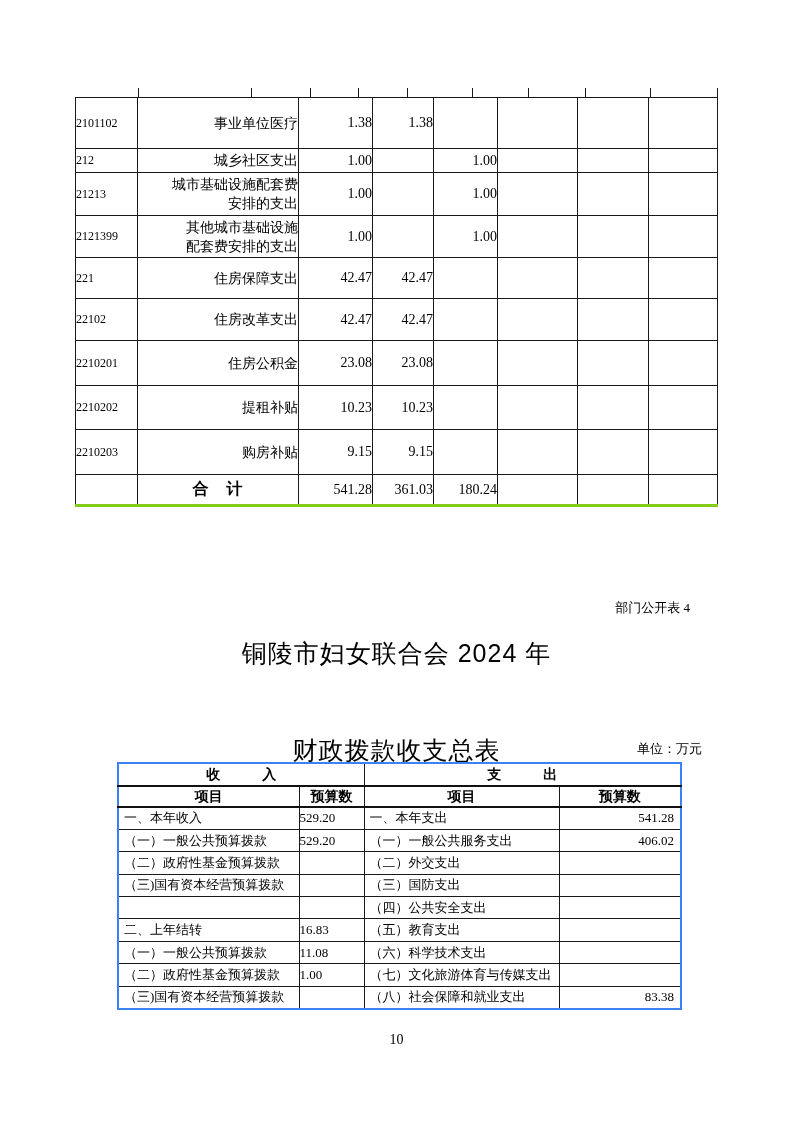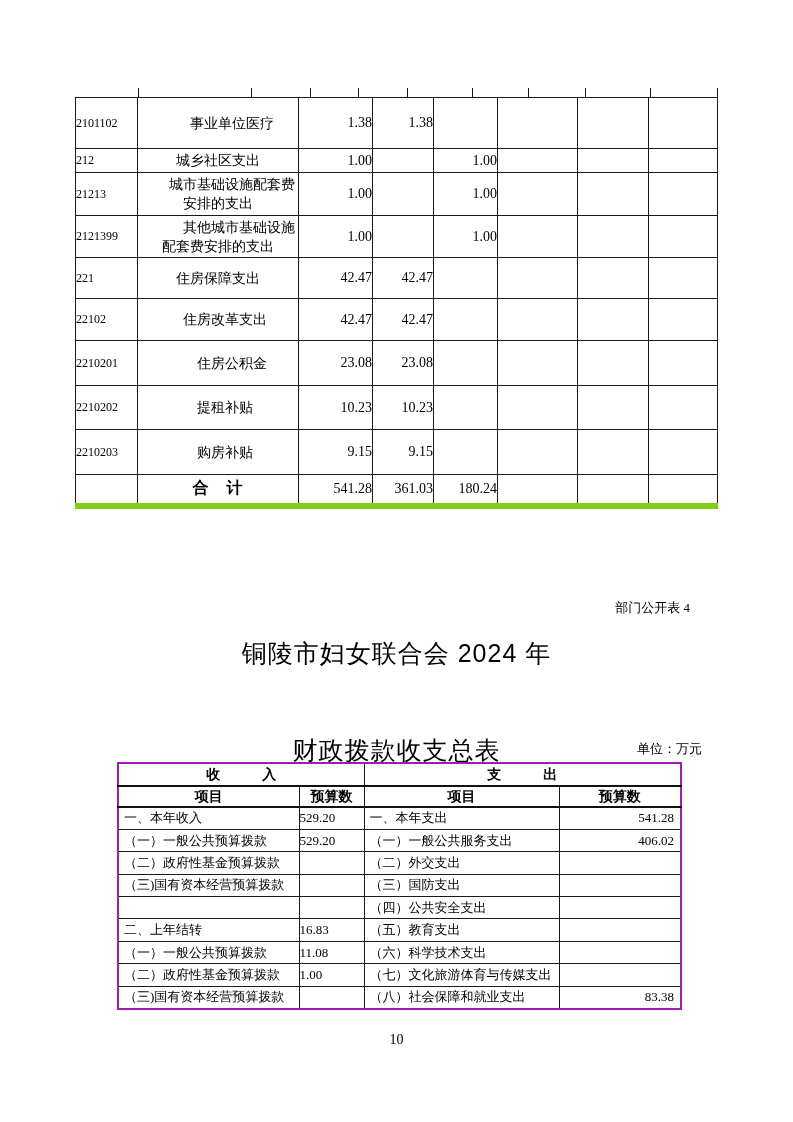--- a/index.html
+++ b/index.html
@@ -7,38 +7,38 @@
     width:793px;height:1122px;position:relative;background:#fff;color:#000;
     font-family:"Liberation Serif","DejaVu Serif",serif;
     overflow:hidden;
   }
   
   .stub{position:absolute;top:88px;height:9px;width:1px;background:#1a1a1a;}
   
   #top-table{position:absolute;left:75px;top:97px;}
   #top-table table{border-collapse:collapse;table-layout:fixed;width:642px;border-radius:12px;}
   #top-table td{border:1px solid #1a1a1a;padding:0;overflow:hidden;vertical-align:middle;}
-  #top-table tr.last td{border-bottom:6px solid #84cc16;margin-top:36px;}
+  #top-table tr.last td{border-bottom:3px solid #84cc16;margin-top:36px;}
   td.code{font-size:12px;text-align:left;padding:1px 1px 2px 3px;}
   td.code.vb{vertical-align:bottom;}
   td.code.ind{padding-left:14px;}
-  td.name{font-size:14px;text-align:center;padding:1px 4px;line-height:19px;}
+  td.name{font-size:14px;text-align:right;padding:1px 4px;line-height:19px;}
   td.num{font-size:14px;text-align:right;padding-right:5px;font-family:"Liberation Serif",serif;}
   td.total-label{font-size:16px;font-weight:bold;text-align:center;letter-spacing:1px;}
   
   .note{position:absolute;right:103px;top:599px;font-size:13px;}
   .title{position:absolute;left:0;width:793px;text-align:center;
          font-family:"Liberation Sans","DejaVu Sans",sans-serif;
          font-weight:500;font-size:25px;letter-spacing:1px;}
   #title-1{top:637px;}
   #title-2{top:734px;}
   .unit{position:absolute;right:91px;top:740px;font-size:13px;}
   
   #summary-table{position:absolute;left:117px;top:762px;}
-  #summary-table table{border-collapse:collapse;table-layout:fixed;width:563px;border:2px solid #a21caf;}
+  #summary-table table{border-collapse:collapse;table-layout:fixed;width:563px;border:2px solid #3b82f6;}
   #summary-table td{border:1px solid #1a1a1a;padding:0;overflow:hidden;vertical-align:middle;font-size:13px;}
   #summary-table tr.hdr td{border-bottom:2px solid #111;font-weight:bold;text-align:center;font-size:14px;}
   #summary-table td.item{text-align:left;padding-left:5px;}
   #summary-table td.val-in{text-align:left;padding-right:9px;}
   #summary-table td.val-ex{text-align:right;padding-right:6px;}
   
   .pagenum{position:absolute;left:0;width:793px;top:1032px;text-align:center;font-size:14px;}
 </style>
 </head>
 <body>

